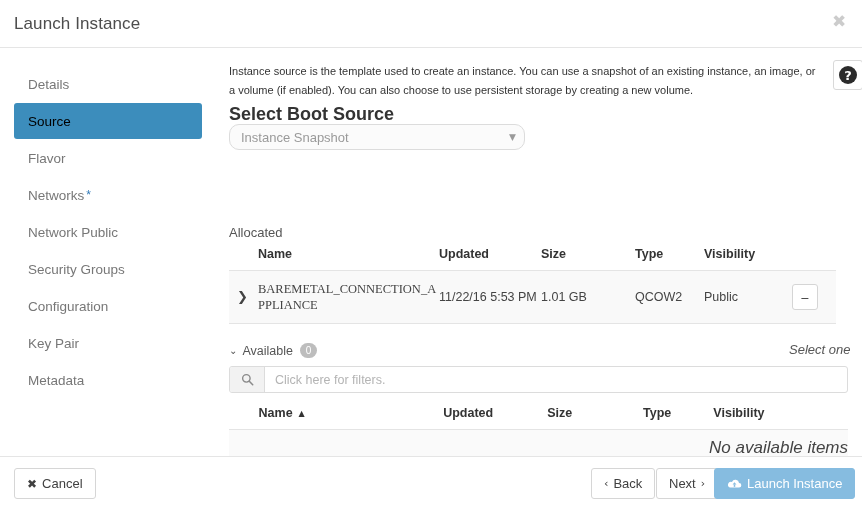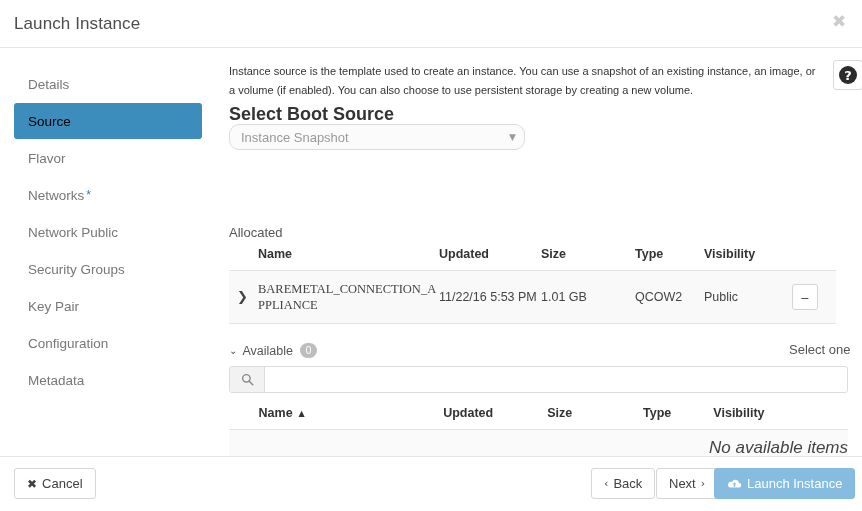--- a/index.html
+++ b/index.html
@@ -199,20 +199,21 @@
     background: #bdbdbd;
     color: #ffffff;
     font-size: 10px;
     display: flex; align-items: center; justify-content: center;
   }
   .select-one {
     position: absolute; left: 560px; top: 294px;
     font-size: 13px; color: #555555;
     white-space: nowrap;
     cursor: pointer;
+    font-style: italic;
   }
   .filter-bar {
     position: absolute; left: 0; top: 318px;
     width: 619px; height: 27px;
     border: 1px solid #dcdcdc;
     border-radius: 3px;
     display: flex; align-items: stretch;
     background: #ffffff;
     overflow: hidden;
   }
@@ -323,24 +324,24 @@
         <span>Networks</span>
           <span class="req-star">*</span>
       </div>
       <div class="nav-item">
         <span>Network Public</span>
       </div>
       <div class="nav-item">
         <span>Security Groups</span>
       </div>
       <div class="nav-item">
+        <span>Configuration</span>
+      </div>
+      <div class="nav-item">
         <span>Key Pair</span>
-      </div>
-      <div class="nav-item">
-        <span>Configuration</span>
       </div>
       <div class="nav-item">
         <span>Metadata</span>
       </div>
     </nav>
 
     <div class="main">
 
       <div class="desc">Instance source is the template used to create an instance. You can use a snapshot of an existing instance, an image, or a volume (if enabled). You can also choose to use persistent storage by creating a new volume.</div>
 
@@ -405,20 +406,21 @@
 
       <div class="select-one">Select one</div>
 
       <div class="filter-bar">
         <div class="filter-icon">
           <svg width="13" height="13" viewBox="0 0 16 16" aria-hidden="true">
             <circle cx="6.6" cy="6.6" r="4.6" fill="none" stroke="#8a8a8a" stroke-width="1.7"></circle>
             <line x1="10.2" y1="10.2" x2="14.4" y2="14.4" stroke="#8a8a8a" stroke-width="1.9" stroke-linecap="round"></line>
           </svg>
         </div>
+        <input class="filter-input" type="text" placeholder="Click here for filters." style="">
       </div>
 
       <div class="avail-table">
         <table class="tbl">
           <colgroup>
             <col class="col-expand">
               <col class="col-name">
               <col class="col-upd">
             <col class="col-size">
               <col class="col-type">

